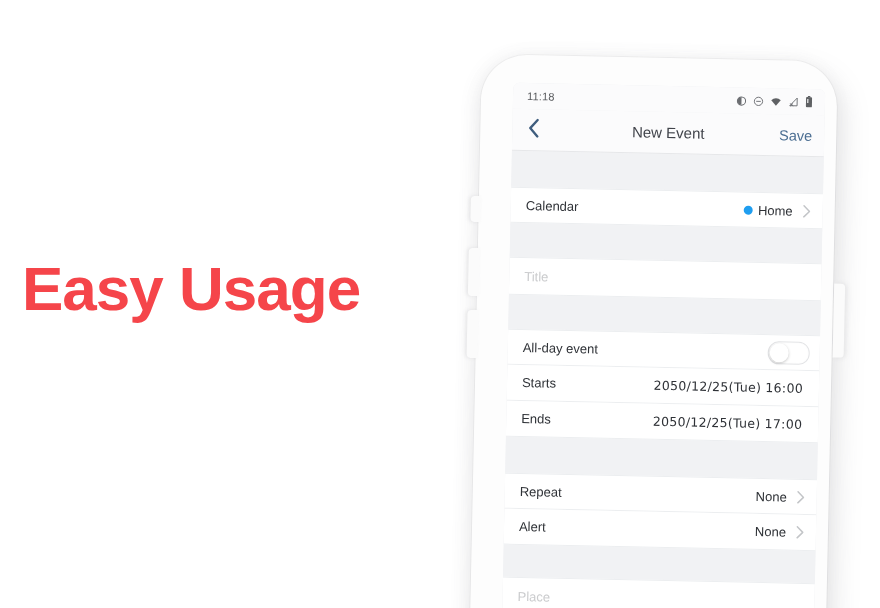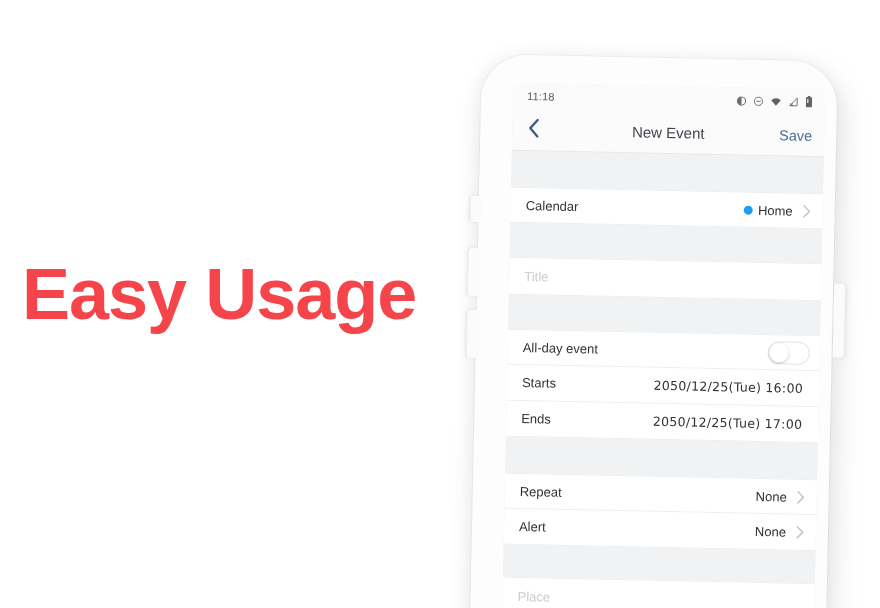--- a/index.html
+++ b/index.html
@@ -15,21 +15,21 @@
     position: relative;
   }
 
   
   #headline {
     position: absolute;
     left: 22px;
     top: 258px;
     font-family: "Liberation Sans", sans-serif;
     font-weight: bold;
-    font-size: 72px;
+    font-size: 62px;
     letter-spacing: -1px;
     color: #f5454a;
     line-height: 1;
     white-space: nowrap;
     user-select: none;
   }
 
   
   #phone-wrap {
     position: absolute;

